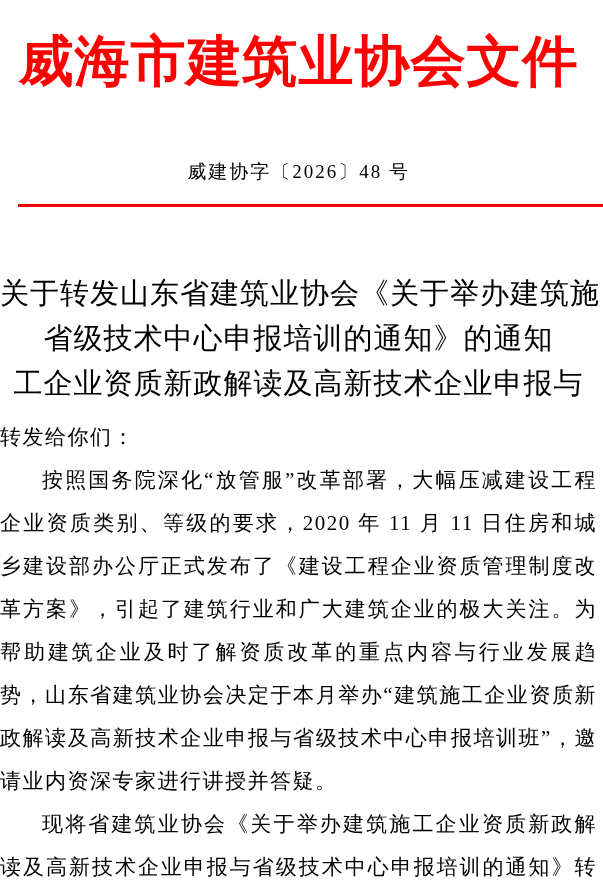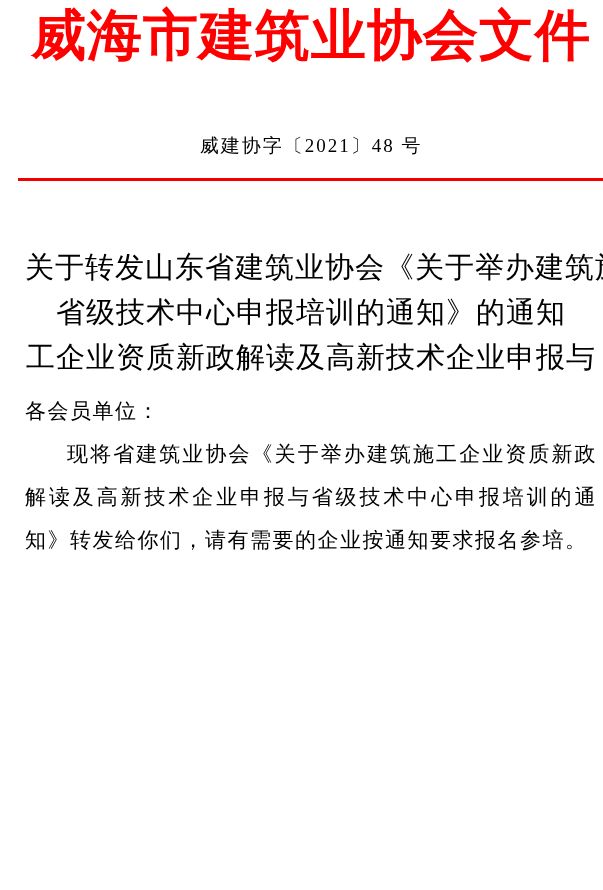--- a/index.html
+++ b/index.html
@@ -9,22 +9,22 @@
   }
   .page {
     position: relative;
     width: 603px;
     height: 890px;
     background: #ffffff;
     overflow: hidden;
     color: #000000;
   }
   .content {
-    padding-left: 25px;
     padding-right: 6px;
+    margin-top: 26px;
   }
   .org-title {
     padding-top: 8px;
     text-align: center;
     color: #fe0000;
     font-size: 55px;
     line-height: 56px;
     font-weight: 700;
     letter-spacing: 1px;
     white-space: nowrap;
@@ -70,31 +70,32 @@
   }
 </style>
 </head>
 <body>
 
 <div class="page">
   <div class="content">
 
     <div class="org-title">威海市建筑业协会文件</div>
 
-    <div class="doc-number">威建协字〔2021〕48 号</div>
+    <div class="doc-number">威建协字〔2026〕48 号</div>
   </div>
 
   <div class="red-line"></div>
 
   <div class="content">
 
     <div class="doc-heading">
       <div class="heading-line">关于转发山东省建筑业协会《关于举办建筑施</div>
       <div class="heading-line">省级技术中心申报培训的通知》的通知</div>
       <div class="heading-line">工企业资质新政解读及高新技术企业申报与</div>
     </div>
 
     <div class="doc-body">
-      <div class="salutation">各会员单位：</div>
+      <div class="salutation">转发给你们：</div>
+      <p class="paragraph">按照国务院深化“放管服”改革部署，大幅压减建设工程企业资质类别、等级的要求，2020 年 11 月 11 日住房和城乡建设部办公厅正式发布了《建设工程企业资质管理制度改革方案》，引起了建筑行业和广大建筑企业的极大关注。为帮助建筑企业及时了解资质改革的重点内容与行业发展趋势，山东省建筑业协会决定于本月举办“建筑施工企业资质新政解读及高新技术企业申报与省级技术中心申报培训班”，邀请业内资深专家进行讲授并答疑。</p>
       <p class="paragraph">现将省建筑业协会《关于举办建筑施工企业资质新政解读及高新技术企业申报与省级技术中心申报培训的通知》转发给你们，请有需要的企业按通知要求报名参培。</p>
     </div>
   </div>
 </div>
 
 </body></html>

